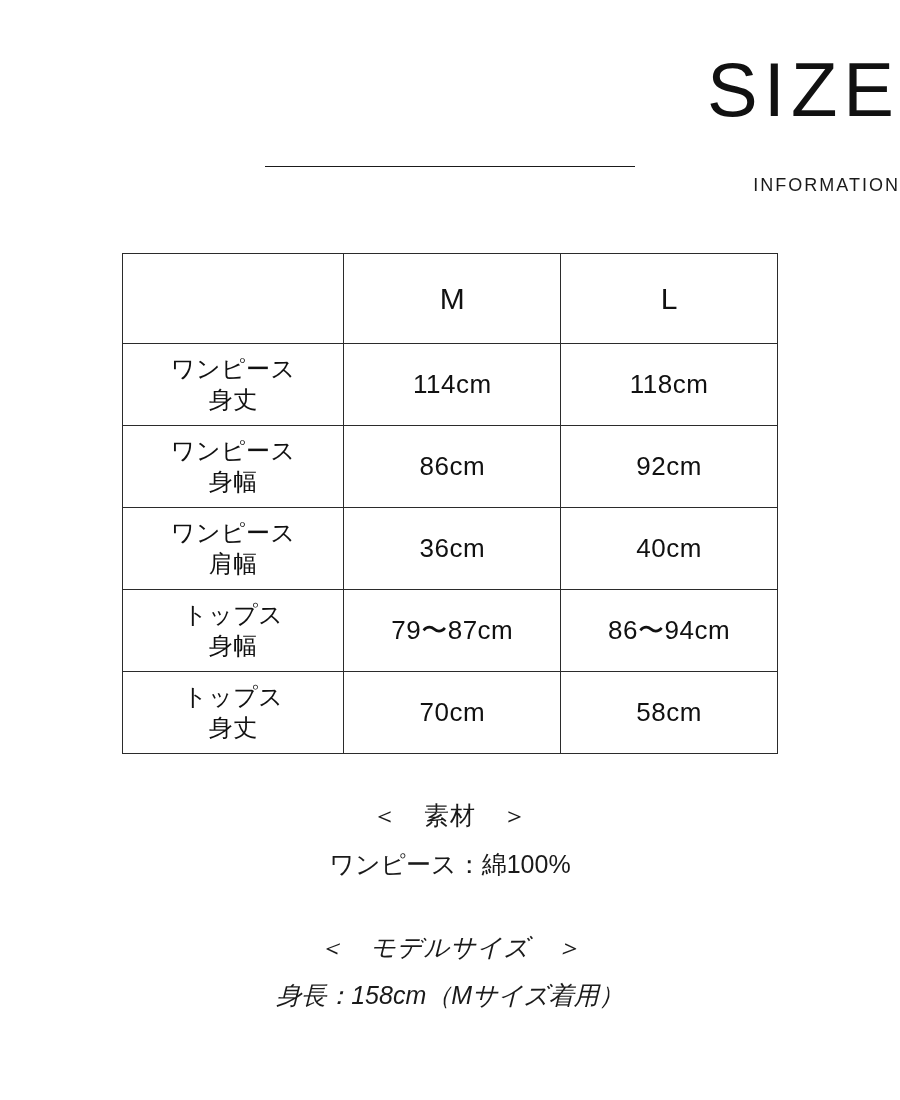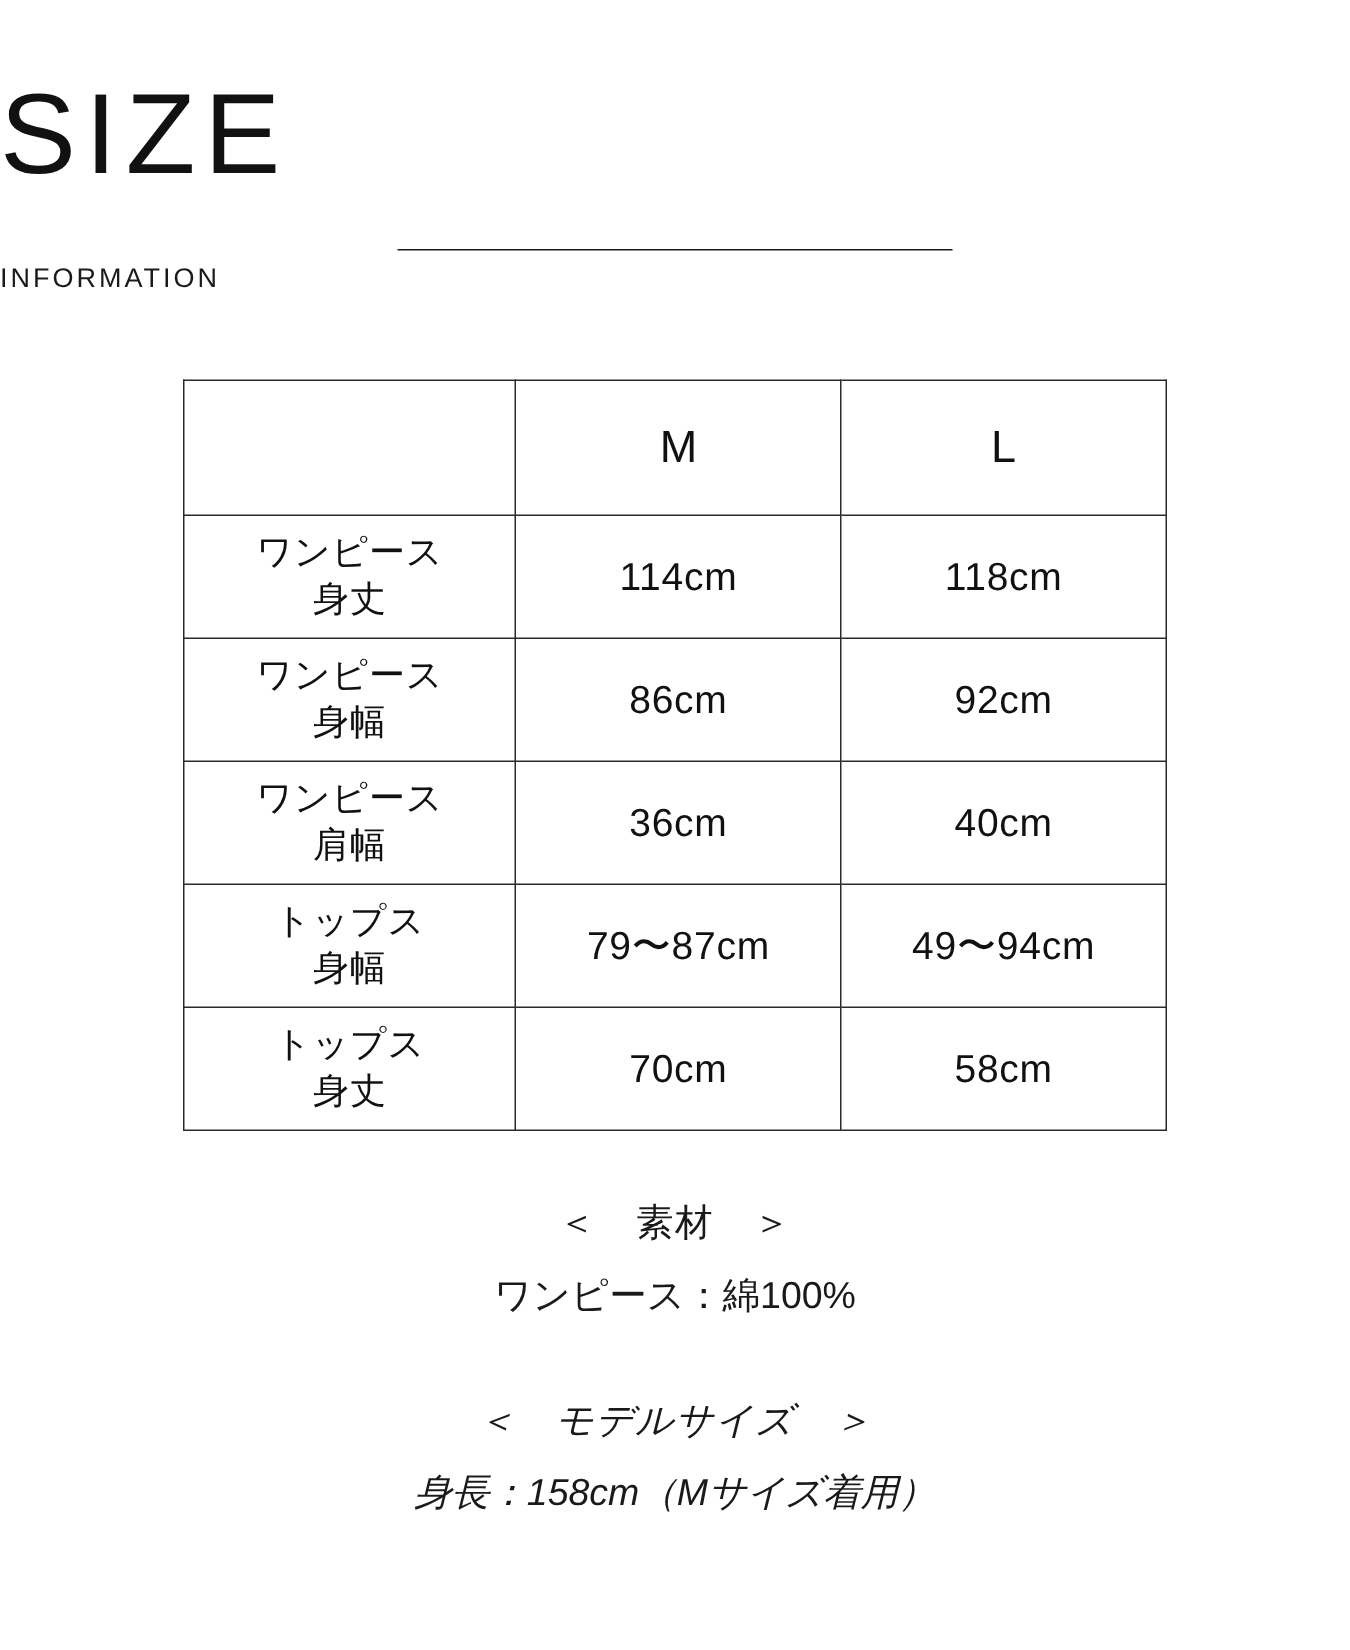--- a/index.html
+++ b/index.html
@@ -16,21 +16,21 @@
     overflow: hidden;
   }
   .page {
     width: 900px;
     height: 1100px;
     position: relative;
   }
 
   
   .header {
-    text-align: left;
+    text-align: right;
     padding-top: 52px;
   }
   .header-title {
     font-size: 76px;
     font-weight: 400;
     letter-spacing: 6px;
     line-height: 1;
     color: #111111;
     font-family: "Liberation Sans", "DejaVu Sans", sans-serif;
   }
@@ -152,21 +152,21 @@
           </td>
           <td class="cell-val">36cm</td>
           <td class="cell-val">40cm</td>
         </tr>
         <tr>
           <td class="row-label">
             <span>トップス</span>
             <span class="l2">身幅</span>
           </td>
           <td class="cell-val">79〜87cm</td>
-          <td class="cell-val">49〜94cm</td>
+          <td class="cell-val">86〜94cm</td>
         </tr>
         <tr>
           <td class="row-label">
             <span>トップス</span>
             <span class="l2">身丈</span>
           </td>
           <td class="cell-val">70cm</td>
           <td class="cell-val">58cm</td>
         </tr>
       </tbody>

